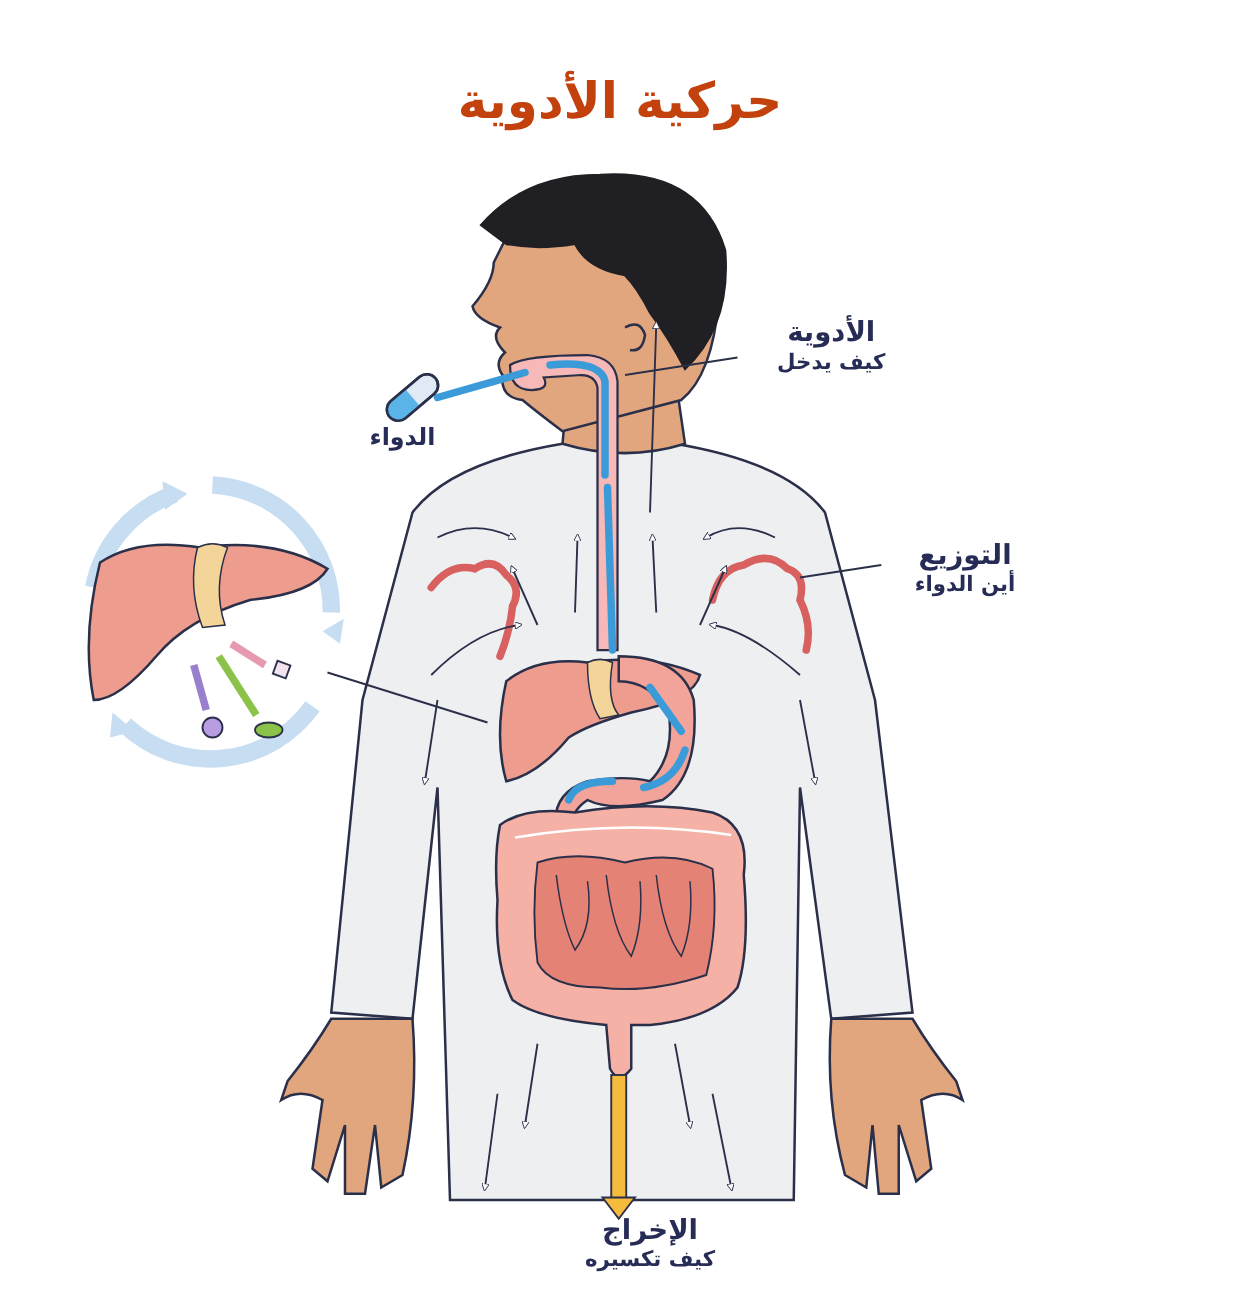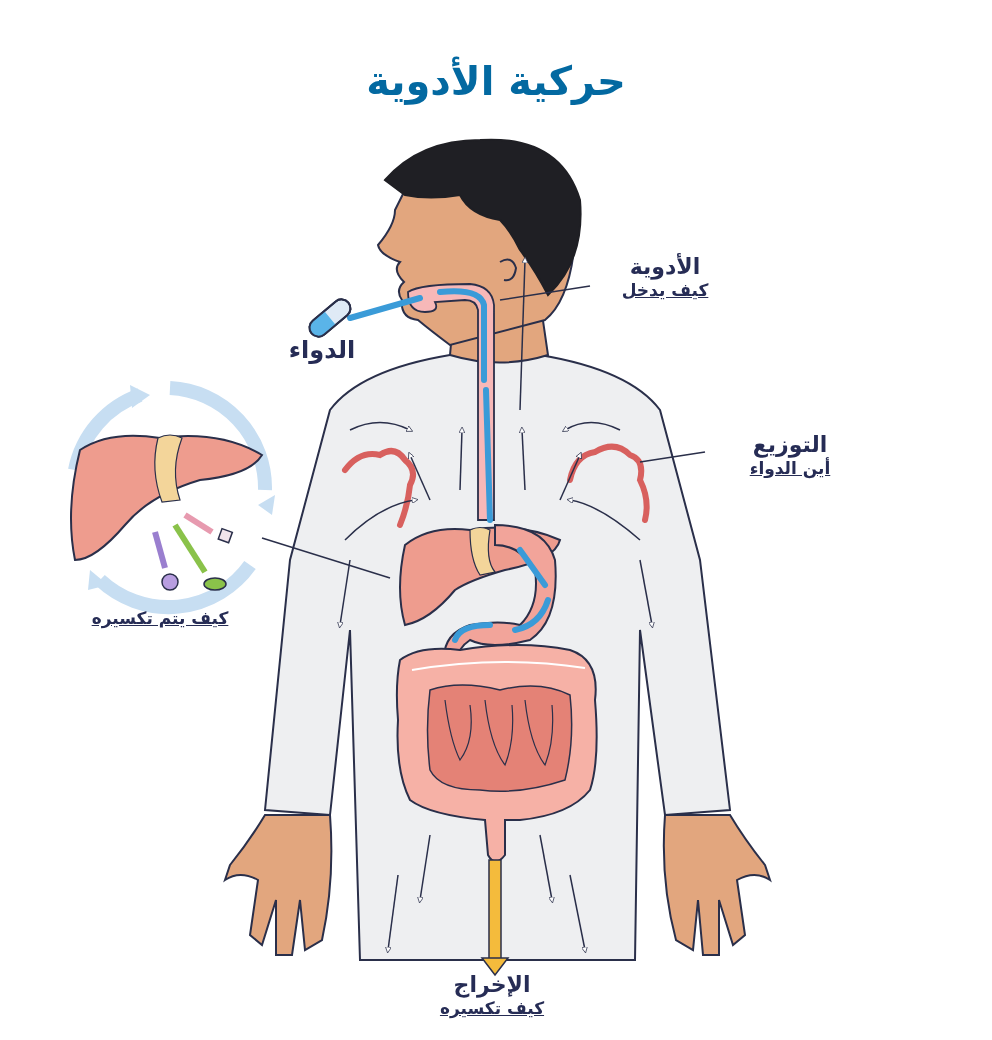--- a/index.html
+++ b/index.html
@@ -1,28 +1,28 @@
 <!DOCTYPE html>
 <html lang="ar" dir="rtl"><head>
 <meta charset="utf-8">
 <style>
   html, body { margin:0; padding:0; background:#ffffff; }
   body { width:992px; height:1040px; position:relative; overflow:hidden;
          font-family:"DejaVu Sans", sans-serif; color:#232a4f; }
   #scene { position:absolute; left:0; top:0; width:992px; height:1040px; }
   .lbl { position:absolute; text-align:center; direction:rtl; white-space:nowrap; }
-  .title { left:0; width:992px; top:58px; font-size:40px; font-weight:bold; color:#0369a1; }
+  .title { left:0; width:992px; top:58px; font-size:40px; font-weight:bold; color:#c2410c; }
   .lbl .main { display:block; font-size:22px; font-weight:bold; line-height:26px; color:#262c55; }
-  .lbl .sub { display:block; font-size:17px; font-weight:bold; line-height:21px; color:#262c55;text-decoration:underline; }
+  .lbl .sub { display:block; font-size:17px; font-weight:bold; line-height:21px; color:#262c55; }
   .absorption { left:590px; width:150px; top:254px; }
   .drug { left:282px; width:80px; top:337px; }
-  .drug .main { font-size:24px; }
-  .distribution { left:720px; width:140px; top:432px; }
+  .drug .main { font-size:19px; }
+  .distribution { left:702px; width:140px; top:432px; }
   .metabolism { left:60px; width:200px; top:608px; }
-  .excretion { left:412px; width:160px; top:972px; }
+  .excretion { left:440px; width:160px; top:972px; }
 </style>
 </head>
 <body>
 
 <svg id="scene" viewBox="0 0 992 1040" xmlns="http://www.w3.org/2000/svg">
   <defs>
     <marker id="ahW" viewBox="0 0 10 10" refX="5" refY="5" markerWidth="4" markerHeight="4" orient="auto">
       <path d="M0,0 L10,5 L0,10 z" fill="#fff" stroke="#2a2f4a" stroke-width="1.2"></path>
     </marker>
   </defs>
@@ -150,19 +150,18 @@
 <div class="lbl drug">
   <span class="main">الدواء</span>
 </div>
 
 <div class="lbl distribution">
   <span class="main">التوزيع</span>
   <span class="sub">أين الدواء</span>
 </div>
 
 <div class="lbl metabolism">
-  <span class="sub">كيف يتم تكسيره</span>
 </div>
 
 <div class="lbl excretion">
   <span class="main">الإخراج</span>
   <span class="sub">كيف تكسيره</span>
 </div>
 
 </body></html>

